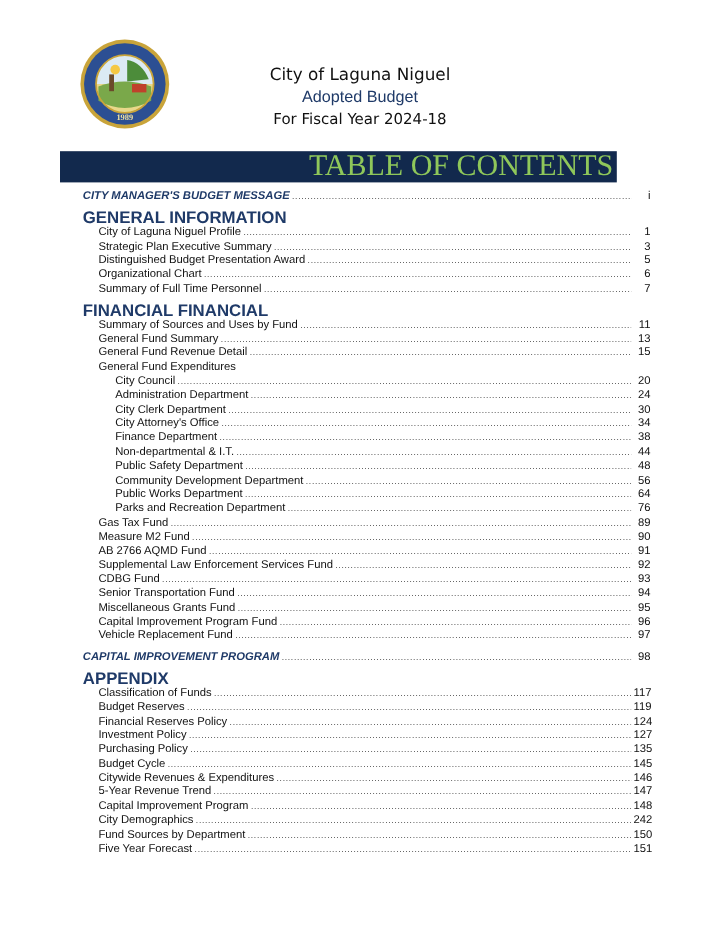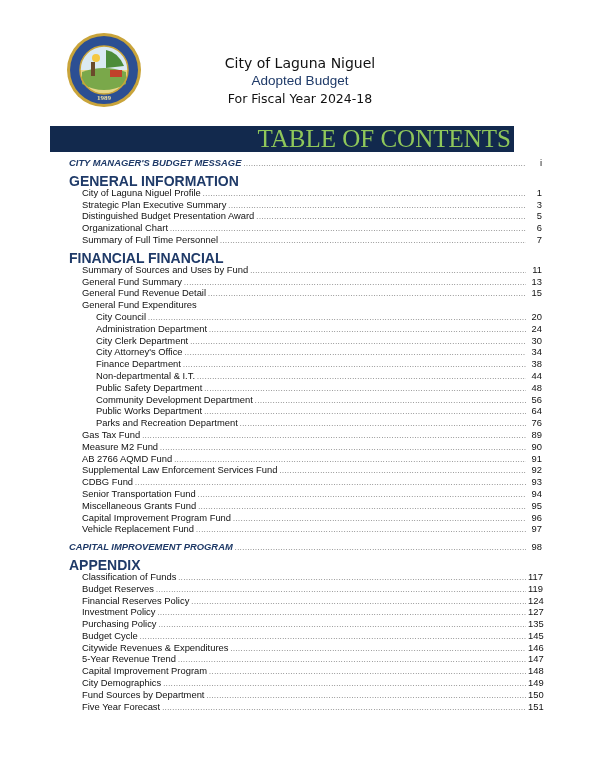--- a/index.html
+++ b/index.html
@@ -256,21 +256,21 @@
       <span class="pg">147</span>
     </div>
   <div class="row l2">
       <span class="lbl">Capital Improvement Program</span>
       <span class="dots"></span>
       <span class="pg">148</span>
     </div>
   <div class="row l2">
       <span class="lbl">City Demographics</span>
       <span class="dots"></span>
-      <span class="pg">149</span>
+      <span class="pg">242</span>
     </div>
   <div class="row l2">
       <span class="lbl">Fund Sources by Department</span>
       <span class="dots"></span>
       <span class="pg">150</span>
     </div>
   <div class="row l2">
       <span class="lbl">Five Year Forecast</span>
       <span class="dots"></span>
       <span class="pg">151</span>

